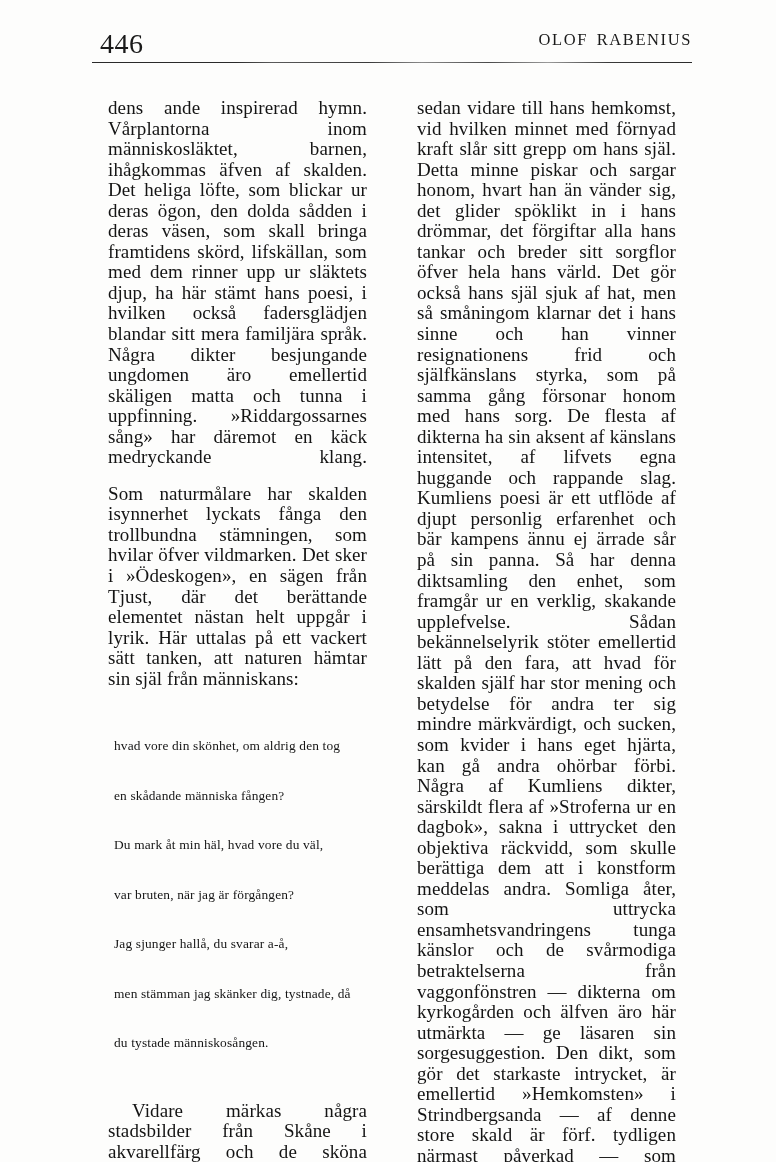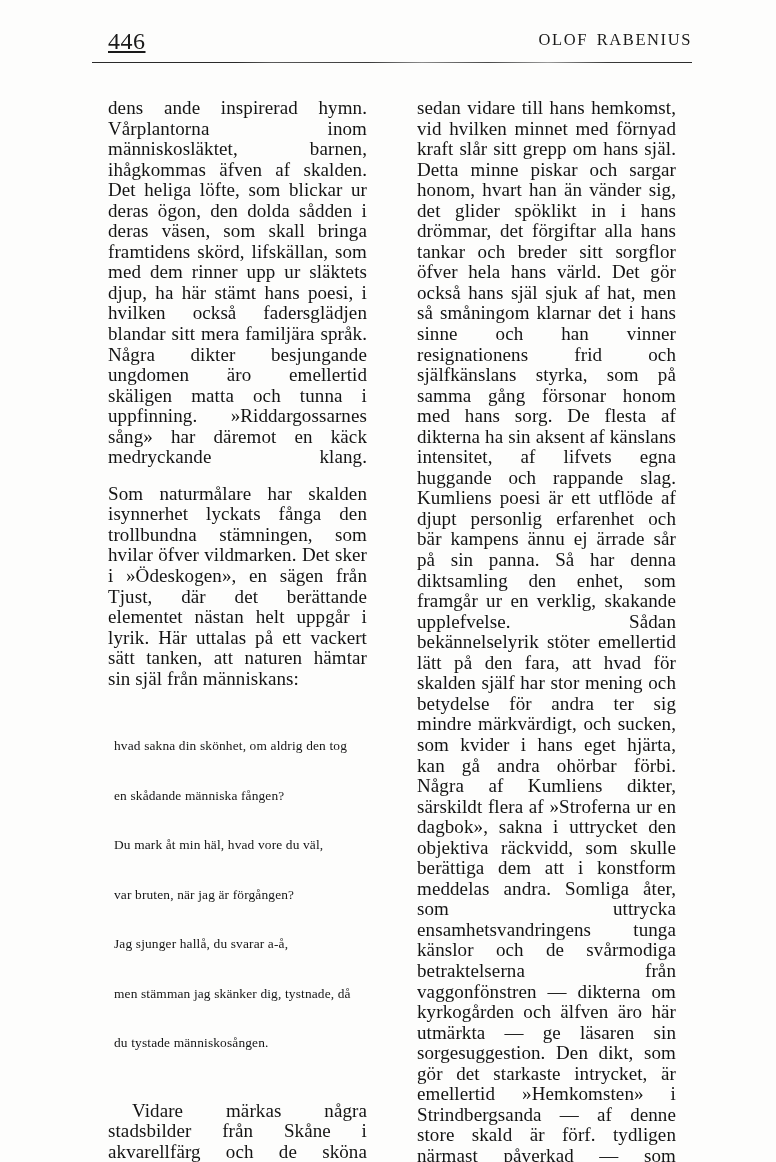--- a/index.html
+++ b/index.html
@@ -25,27 +25,26 @@
   
   .running-head {
     position: absolute;
     left: 92px;
     top: 28px;
     width: 600px;
     height: 28px;
   }
   .folio {
     position: absolute;
-    left: 16px;
+    left: 8px;
     top: 0;
-    font-size: 24px;
+    font-size: 28px;
     letter-spacing: 0.5px;
     color: #1a1a1a;
     white-space: nowrap;
-    text-decoration: underline;
   }
   .head-title {
     position: absolute;
     left: 0;
     right: 0;
     top: 2px;
     text-align: right;
     font-size: 16.5px;
     letter-spacing: 1.6px;
     color: #1a1a1a;
@@ -124,21 +123,21 @@
 
   <div class="columns">
 
     <div class="col">
 
       <p class="body">dens ande inspirerad hymn. Vårplantorna inom människosläktet, barnen, ihågkommas äfven af skalden. Det heliga löfte, som blickar ur deras ögon, den dolda sådden i deras väsen, som skall bringa framtidens skörd, lifskällan, som med dem rinner upp ur släktets djup, ha här stämt hans poesi, i hvilken också fadersglädjen blandar sitt mera familjära språk. Några dikter besjungande ungdomen äro emellertid skäligen matta och tunna i uppfinning. »Riddargossarnes sång» har däremot en käck medryckande klang.</p>
 
       <p class="body indent" style="text-align-last:left;">Som naturmålare har skalden isynnerhet lyckats fånga den trollbundna stämningen, som hvilar öfver vildmarken. Det sker i »Ödeskogen», en sägen från Tjust, där det berättande elementet nästan helt uppgår i lyrik. Här uttalas på ett vackert sätt tanken, att naturen hämtar sin själ från människans:</p>
 
       <div class="verse verse-left">
-        <span class="line">hvad sakna din skönhet, om aldrig den tog</span>
+        <span class="line">hvad vore din skönhet, om aldrig den tog</span>
         <span class="line">en skådande människa fången?</span>
         <span class="line">Du mark åt min häl, hvad vore du väl,</span>
         <span class="line">var bruten, när jag är förgången?</span>
         <span class="line">Jag sjunger hallå, du svarar a-å,</span>
         <span class="line">men stämman jag skänker dig, tystnade, då</span>
         <span class="line">du tystade människosången.</span>
       </div>
 
       <p class="body indent" style="text-align-last:left;">Vidare märkas några stadsbilder från Skåne i akvarellfärg och de sköna minnesdikterna till Fröding och Otto Lindblad. Moderna typer, karaktäristiska för maskinens tidehvarf, hvilka hyllas af skalden, äro lokomotivföraren och typografen, hvars andliga makt han präktigt och uttrycksfullt skildrar. Den humoristiska genren, hvari han starkt påverkats af Fröding, lyckas honom icke väl.</p>
 

